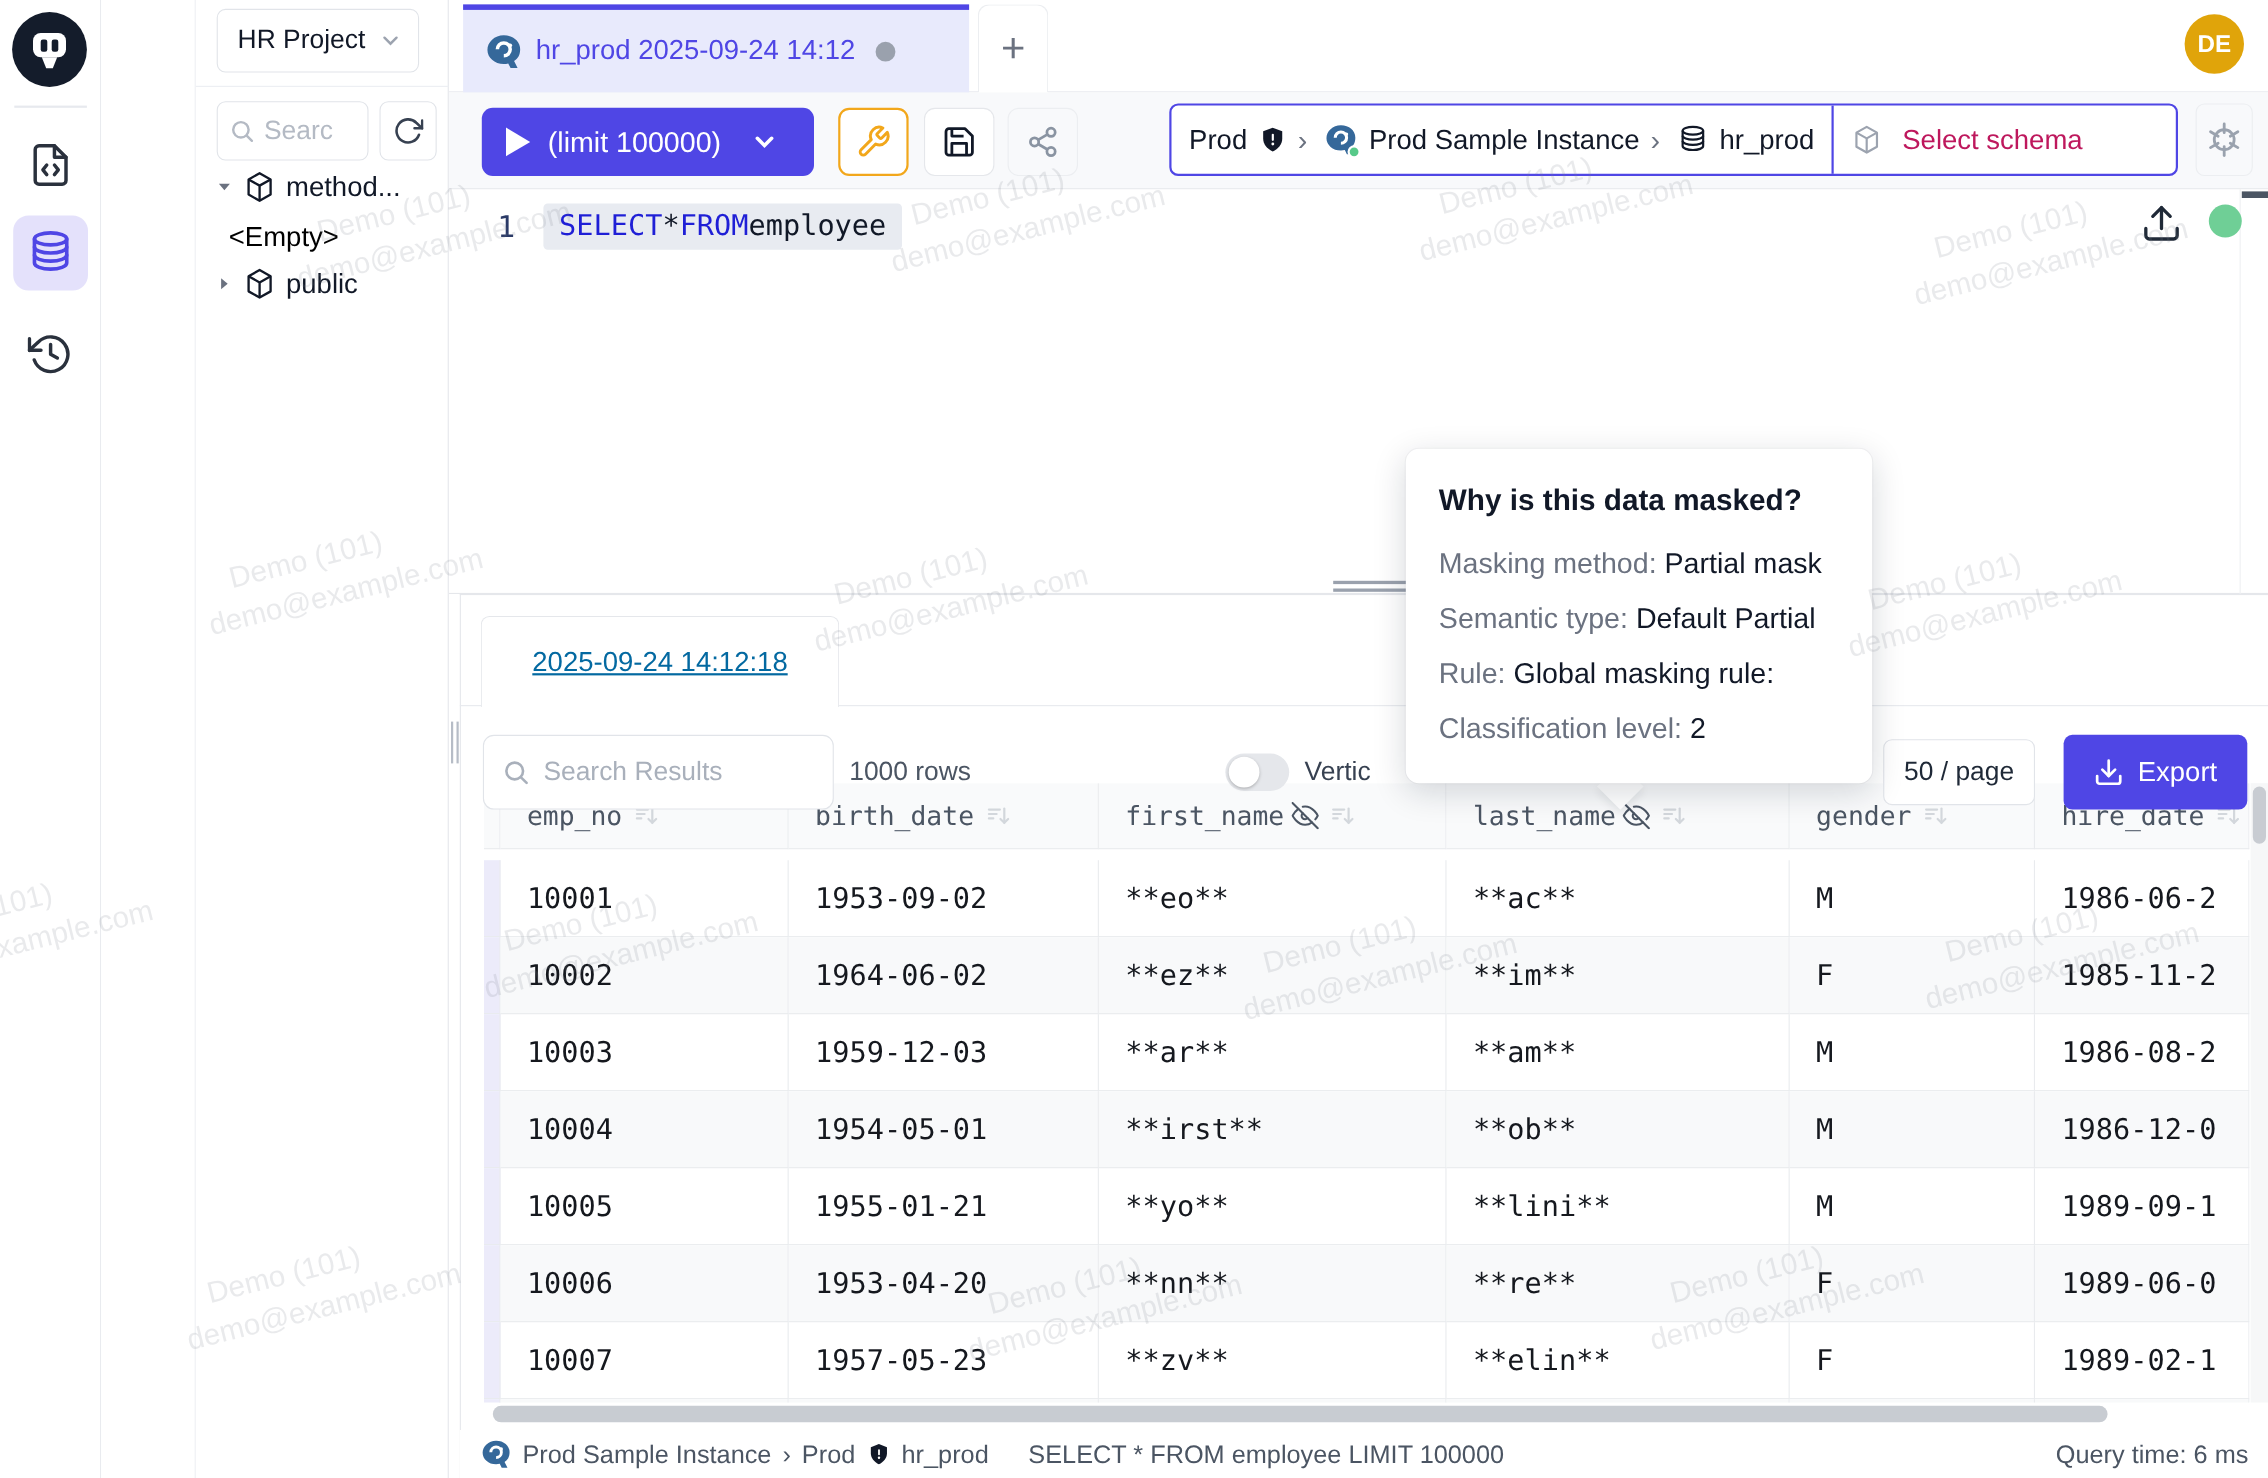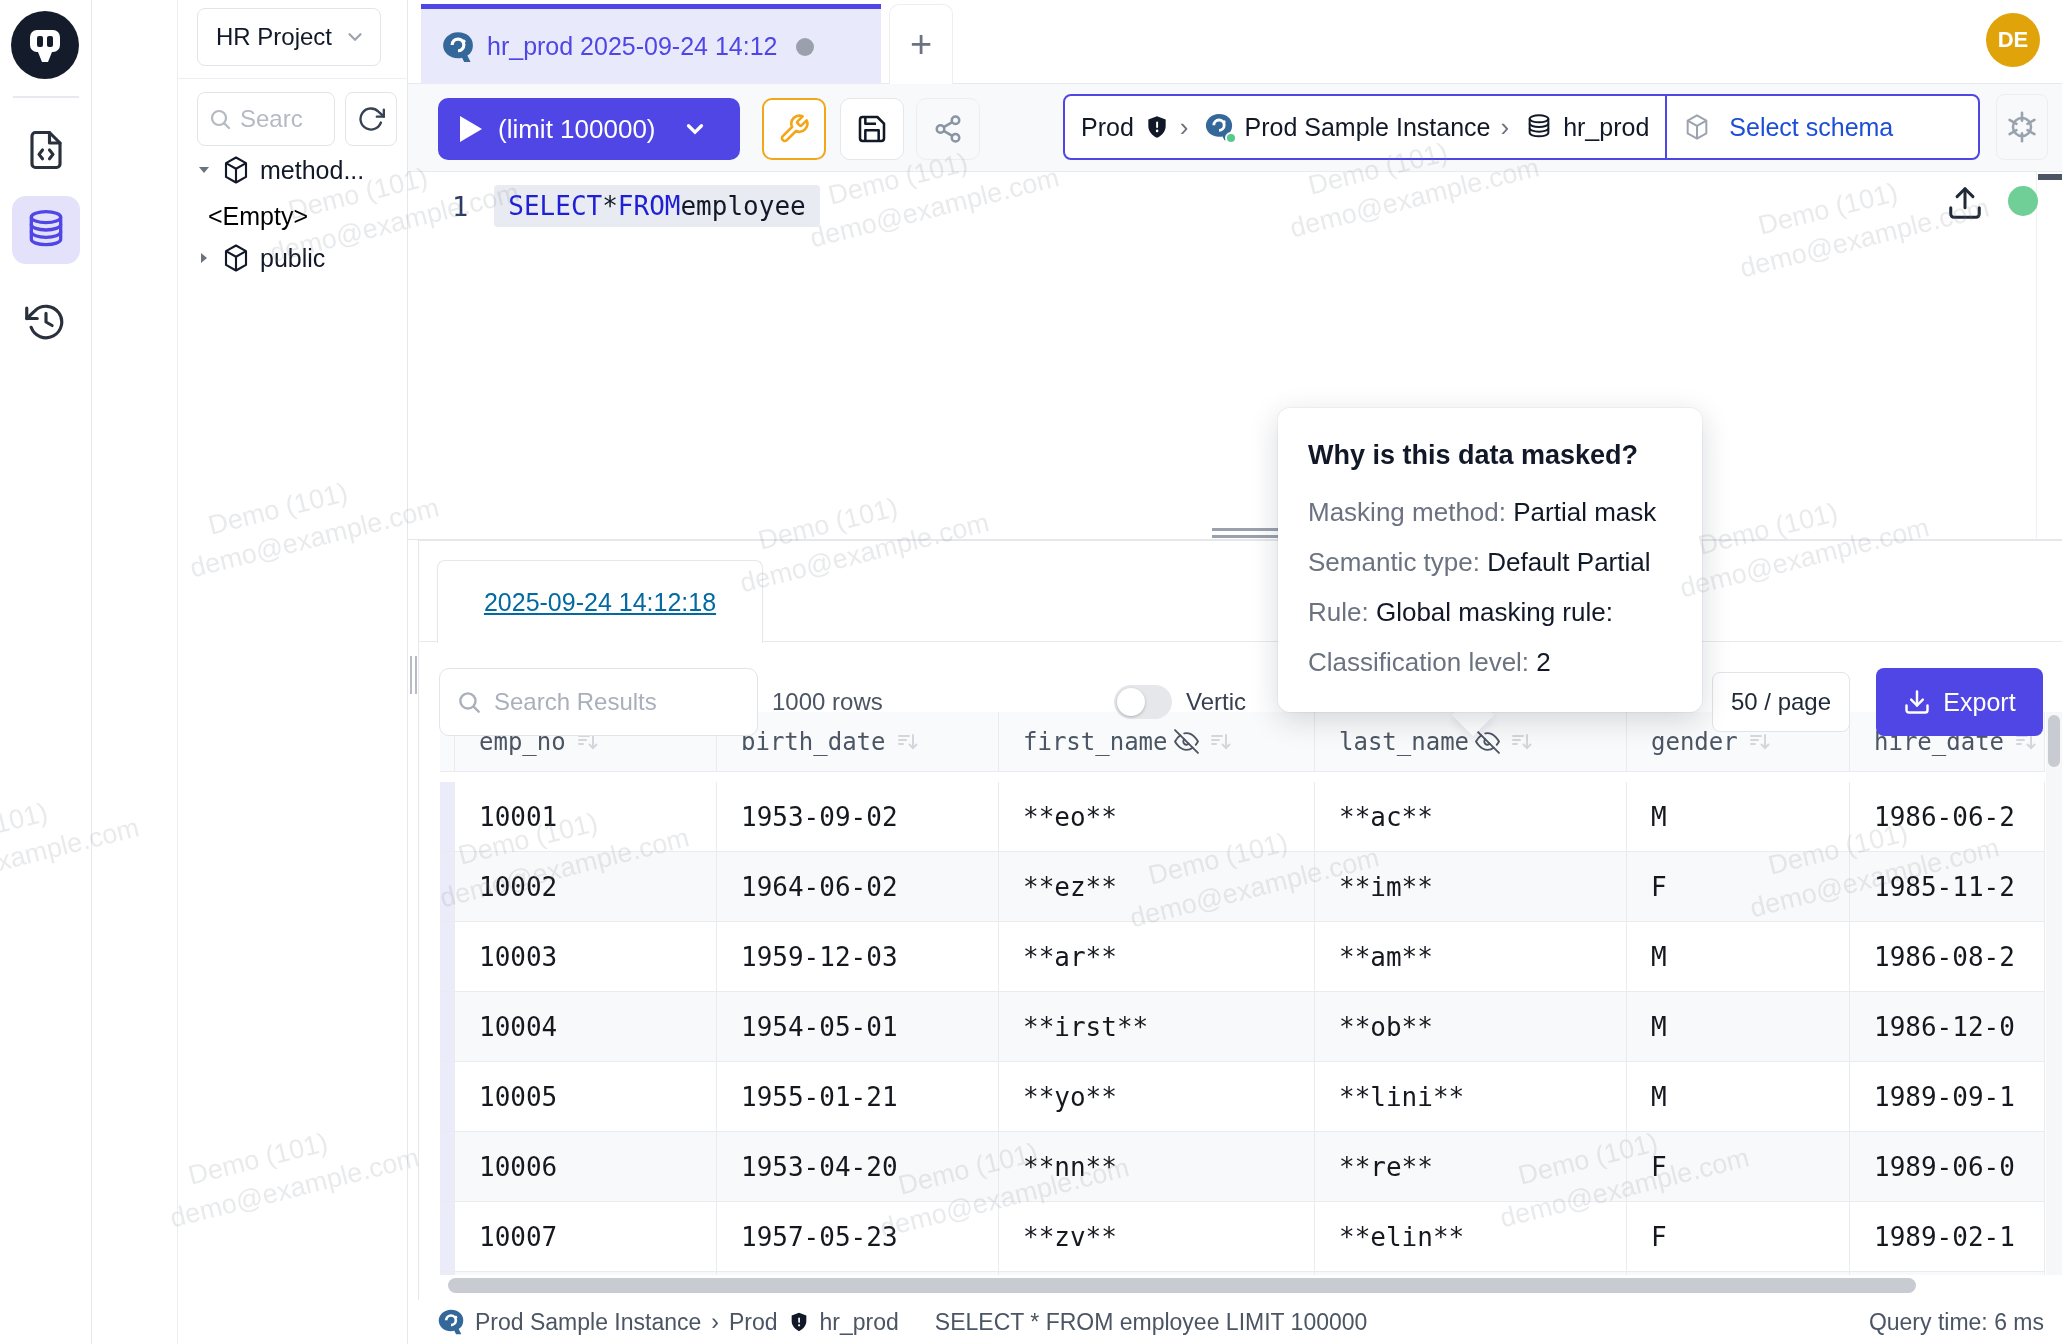--- a/index.html
+++ b/index.html
@@ -44,21 +44,21 @@
   .run-btn { left:438px; top:98px; width:302px; height:62px; background:#4f46e5; border-radius:10px; display:flex; align-items:center; gap:16px; padding:0 22px; color:#fff; z-index:11; }
   .run-btn .lbl { font-size:26px; font-weight:500; }
   .play { width:0; height:0; border-left:22px solid #fff; border-top:13px solid transparent; border-bottom:13px solid transparent; }
   .icon-btn { top:98px; width:64px; height:62px; border-radius:10px; display:flex; align-items:center; justify-content:center; background:#fff; z-index:11; }
   .wrench-btn { left:762px; border:2px solid #f2a71b; }
   .save-btn { left:840px; border:1px solid #e5e7eb; }
   .share-btn { left:916px; border:1px solid #eceef1; background:#f8f9fb; }
   .crumb { left:1063px; top:94px; width:917px; height:66px; border:2px solid #4f46e5; border-radius:8px; background:#fff; display:flex; align-items:stretch; z-index:11; }
   .crumb .seg { display:flex; align-items:center; gap:10px; padding:0 16px; font-size:25px; color:#111827; white-space:nowrap; }
   .crumb .sep { color:#6b7280; font-size:26px; }
-  .crumb .schema { border-left:2px solid #4f46e5; color:#1d4ed8; flex:1;gap:18px; }
+  .crumb .schema { border-left:2px solid #4f46e5; color:#be185d; flex:1;gap:18px; }
   .pg-wrap { position:relative; display:inline-flex; }
   .pg-dot { position:absolute; right:-3px; bottom:-2px; width:12px; height:12px; border-radius:50%; background:#57c989; border:2px solid #fff; }
   .ai-btn { left:1996px; top:94px; width:52px; height:66px; border:1px solid #eceef1; border-radius:8px; background:#f8f9fb; display:flex; align-items:center; justify-content:center; z-index:11; }
   .avatar { left:1986px; top:13px; width:54px; height:54px; border-radius:50%; background:#e0a40a; color:#fff; font-weight:bold; font-size:22px; display:flex; align-items:center; justify-content:center; z-index:12; }
 
   
   .editor { left:408px; top:172px; width:1654px; height:368px; background:#fff; border-bottom:1px solid #e5e7eb; }
   .ed-line { left:452px; top:182px; height:48px; display:flex; align-items:center; gap:26px; z-index:5; }
   .lineno { color:#2b3a67; font-size:27px; }
   .code-hl { background:#e8ebf1; border-radius:4px; padding:6px 14px; display:flex; gap:0; font-size:26px; }

